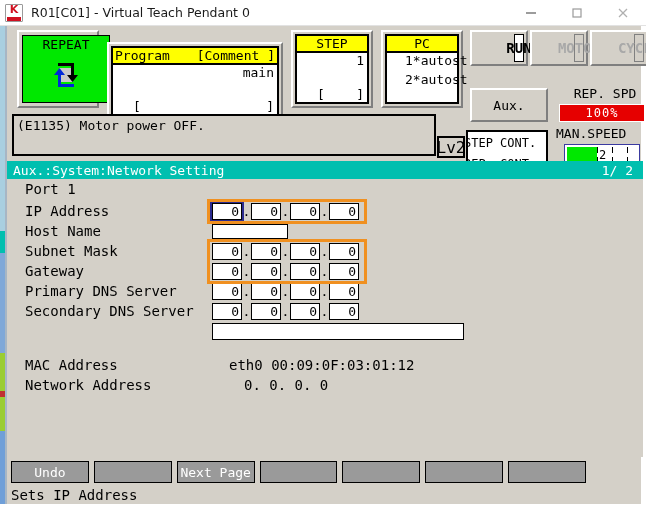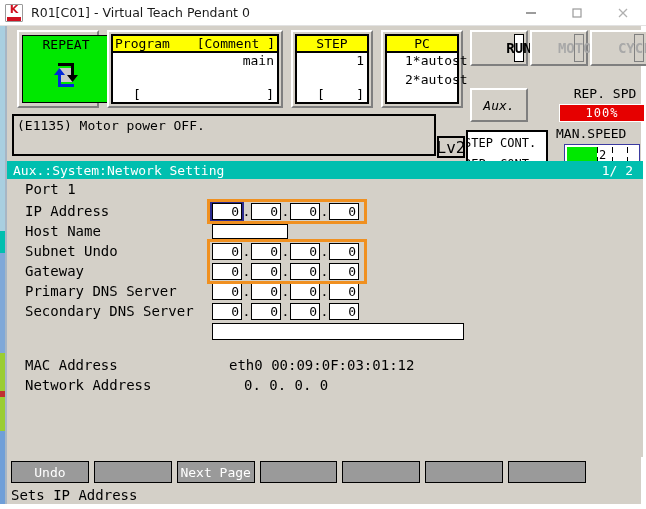--- a/index.html
+++ b/index.html
@@ -101,44 +101,43 @@
     border-bottom:2px solid #000;
     display:flex;justify-content:space-between;padding:0 2px;
     white-space:nowrap;
   }
   .tbox .hdr.center{justify-content:center;}
   .tbox .body{flex:1;display:flex;flex-direction:column;justify-content:space-between;margin-left:17px;}
   .rowline{font-size:13px;line-height:15px;color:#000;white-space:nowrap;padding:0 3px;}
   .rowline.r{text-align:right;}
   .brk{display:flex;justify-content:space-between;padding:0 3px;font-size:13px;line-height:15px;}
 
-  #program-box{left:100px;top:4px;width:176px;height:78px;}
+  #program-box{left:100px;top:16px;width:176px;height:78px;}
   #step-box{left:284px;top:4px;width:82px;height:78px;}
   #pc-box{left:374px;top:4px;width:82px;height:78px;}
 
   
   .modebtn{
     position:absolute;top:4px;height:36px;box-sizing:border-box;
   }
   .modebtn .inner{
     position:absolute;left:2px;top:2px;right:2px;bottom:2px;
     border:1px solid #000;background:#ffffff;box-sizing:border-box;
     display:flex;align-items:center;justify-content:center;
     font-size:14px;font-weight:bold;margin-left:40px;
   }
   .modebtn .inner.off{background:#d4d0c8;border-color:#808080;color:#a8a8a8;}
   #run-btn{left:463px;width:58px;}
   #motor-btn{left:523px;width:58px;}
   #cycle-btn{left:583px;width:58px;}
 
   
   #aux-btn{
-    position:absolute;left:463px;top:62px;width:58px;height:34px;
+    position:absolute;left:463px;top:62px;width:78px;height:34px;
     box-sizing:border-box;
-    font-style:italic;
   }
   #aux-btn .lbl{
     position:absolute;left:0;top:0;right:0;bottom:0;
     display:flex;align-items:center;justify-content:center;
     font-size:13px;color:#000;
   }
 
   
   #cont-box{
     position:absolute;left:459px;top:104px;width:82px;height:48px;
@@ -387,21 +386,21 @@
     <div id="teal">
       <div id="teal-title">Aux.:System:Network Setting</div>
       <div id="teal-page">1/ 2</div>
     </div>
 
     <div id="form">
       <div id="port-label">Port 1</div>
 
       <div class="flabel" style="top:24px;">IP Address</div>
       <div class="flabel" style="top:44px;">Host Name</div>
-      <div class="flabel" style="top:64px;">Subnet Undo</div>
+      <div class="flabel" style="top:64px;">Subnet Mask</div>
       <div class="flabel" style="top:84px;">Gateway</div>
       <div class="flabel" style="top:104px;">Primary DNS Server</div>
       <div class="flabel" style="top:124px;">Secondary DNS Server</div>
 
       <div class="octet-row" style="top:24px;">
         <div class="octet focus">0</div>
         <div class="dot">.</div>
         <div class="octet">0</div>
         <div class="dot">.</div>
         <div class="octet">0</div>

